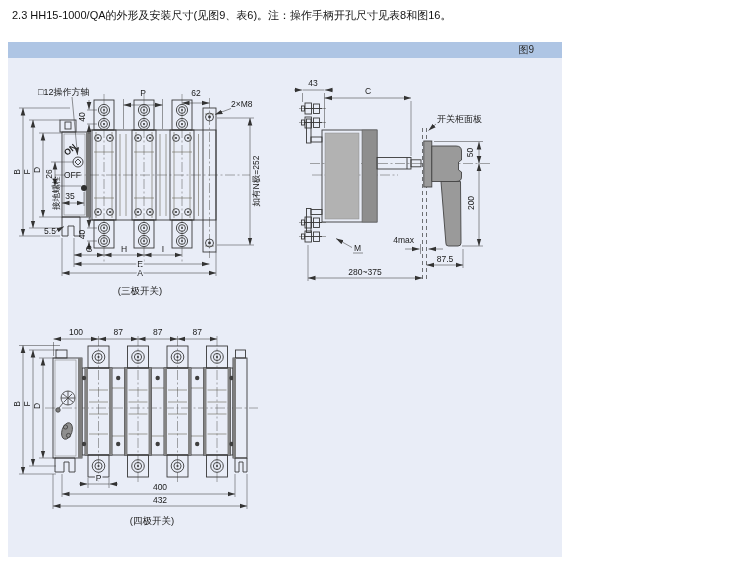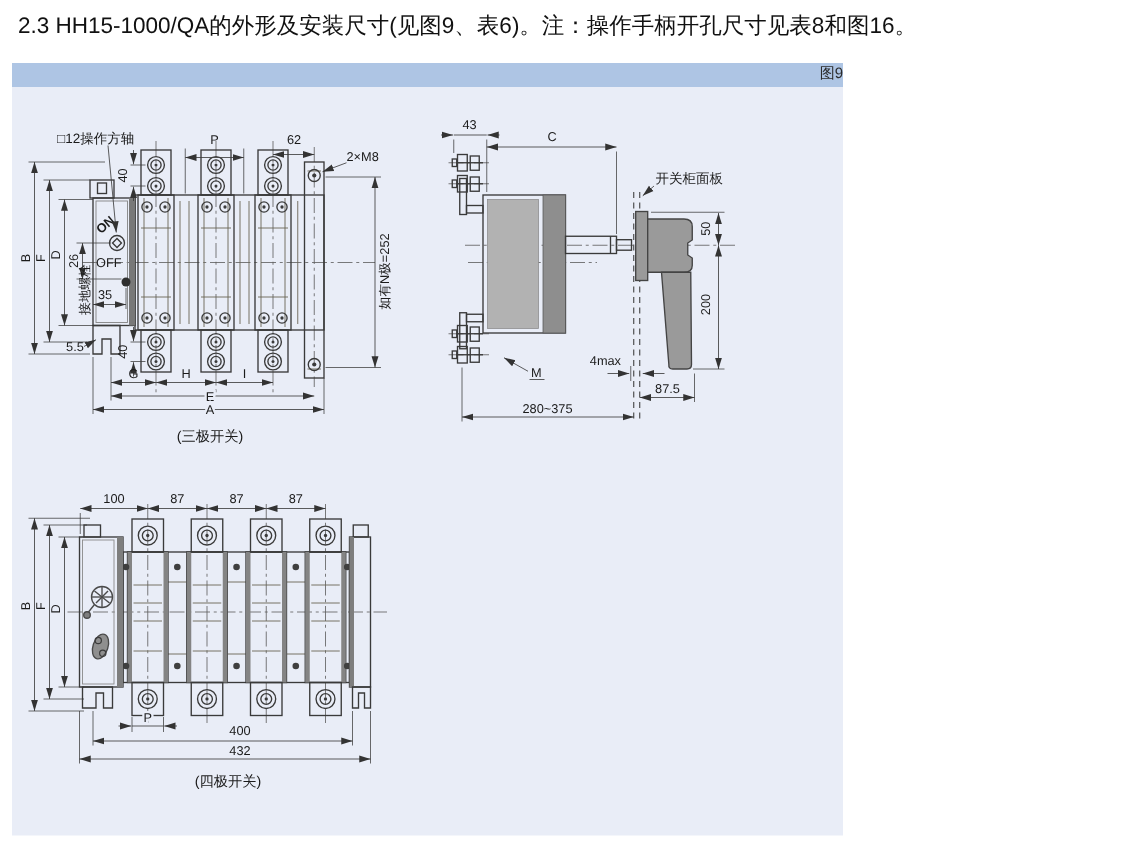--- a/index.html
+++ b/index.html
@@ -1,23 +1,23 @@
 <!DOCTYPE html>
 <html><head>
 <meta charset="utf-8">
 <style>
   html,body{margin:0;padding:0;background:#ffffff;}
   .page{position:relative;width:750px;height:568px;background:#ffffff;overflow:hidden;
         font-family:"Liberation Sans",sans-serif;}
-  .doc-title{position:absolute;left:12px;top:8px;width:700px;font-size:15px;color:#111;
+  .doc-title{position:absolute;left:12px;top:8px;width:700px;font-size:11px;color:#111;
              letter-spacing:0;}
   .panel{position:absolute;left:8px;top:42px;width:554px;height:515px;background:#e9edf7;}
   .panel-header{position:absolute;left:0;top:0;width:554px;height:16px;background:#aec5e4;
                 display:flex;align-items:center;justify-content:flex-end;}
-  .figure-tag{font-size:10px;color:#2b2b2b;margin-right:0;line-height:16px;}
+  .figure-tag{font-size:10px;color:#2b2b2b;margin-right:28px;line-height:16px;}
   .canvas{position:absolute;left:0;top:16px;width:554px;height:499px;}
   svg{position:absolute;overflow:visible;}
   svg text{font-family:"Liberation Sans",sans-serif;fill:#1b1b1b;}
   .t8{font-size:8.5px;} .t9{font-size:9px;} .t10{font-size:9.5px;}
   .bold{font-weight:bold;}
   .ol{stroke:#3a3a3a;stroke-width:0.9;fill:none;}
   .thin{stroke:#6a6454;stroke-width:0.6;fill:none;}
   .dim{stroke:#3a3a3a;stroke-width:0.55;fill:none;}
   .ext{stroke:#3a3a3a;stroke-width:0.5;fill:none;}
   .cl{stroke:#5f5f5f;stroke-width:0.55;fill:none;stroke-dasharray:10 2.5 2 2.5;}

